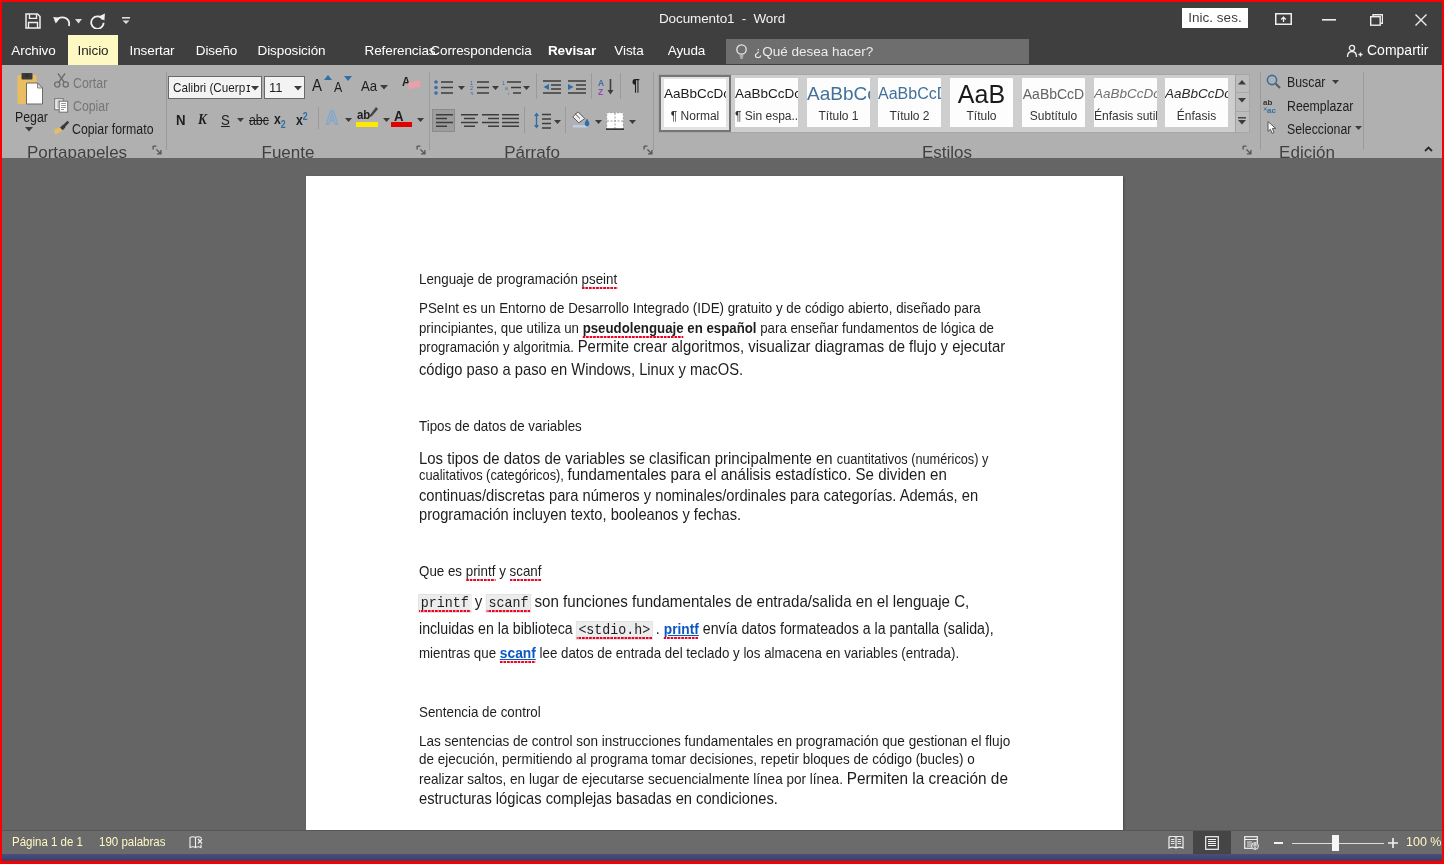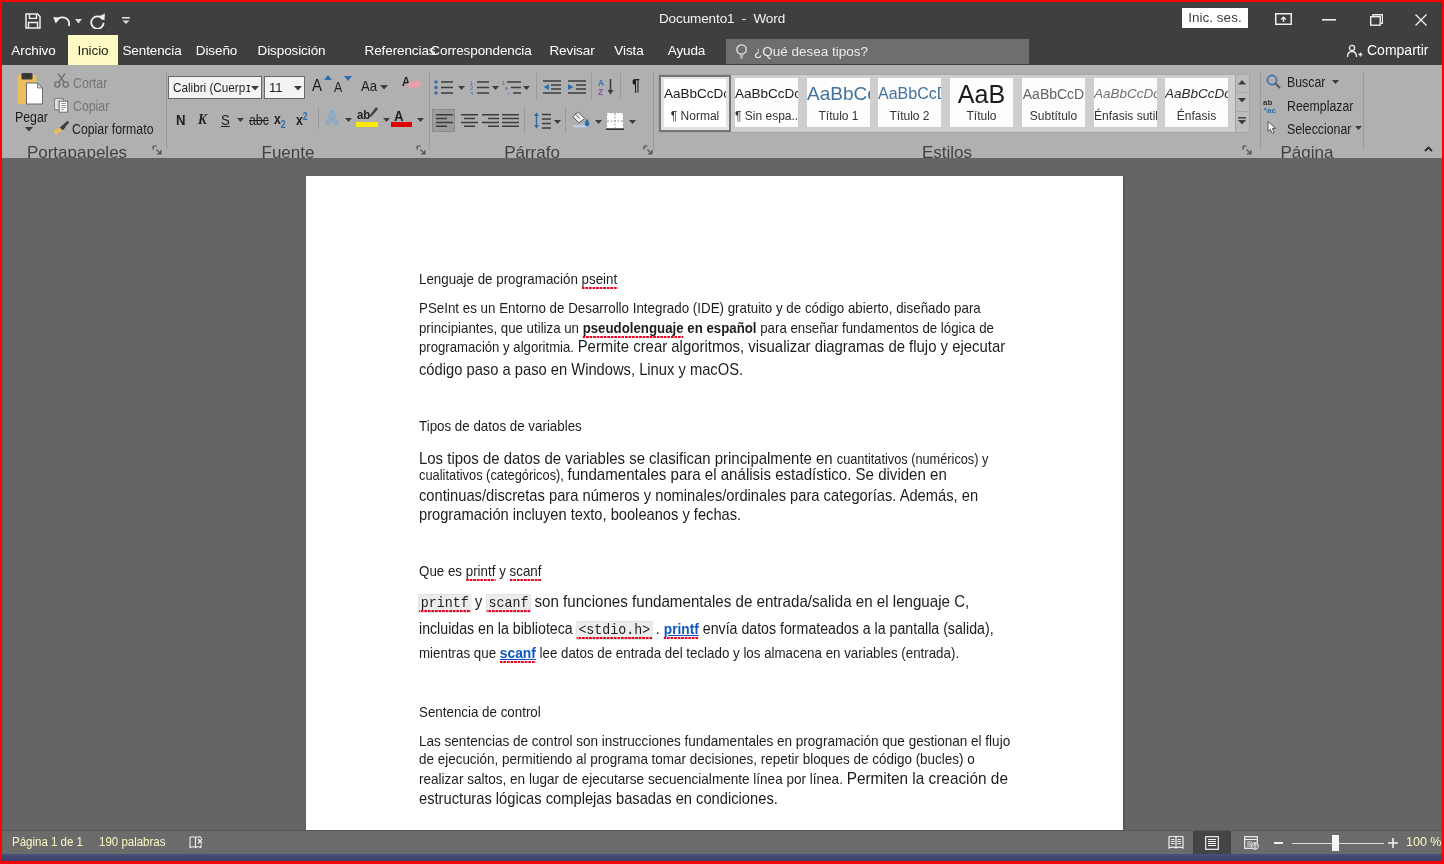--- a/index.html
+++ b/index.html
@@ -89,32 +89,32 @@
         </svg>
     
     <svg class="abs" style="left:1413px;top:12px;" width="12" height="12" viewBox="0 0 12 12">
           <path d="M0.5 0.5 L11.5 11.5 M11.5 0.5 L0.5 11.5" stroke="#eee" stroke-width="1.4"></path>
         </svg>
   </path></div>
 
   <div id="tabrow">
     <div class="tab" style="left:0;width:63px;">Archivo</div>
     <div class="tab" id="tab-inicio" style="left:66px;width:50px;">Inicio</div>
-    <div class="tab" style="left:118px;width:64px;">Sentencia</div>
+    <div class="tab" style="left:118px;width:64px;">Insertar</div>
     <div class="tab" style="left:184px;width:61px;">Diseño</div>
     <div class="tab" style="left:247px;width:85px;">Disposición</div>
     <div class="tab" style="left:348px;width:84px;margin-left:8px;">Referencias</div>
     <div class="tab" style="left:421px;width:116px;">Correspondencia</div>
-    <div class="tab" style="left:539px;width:62px;">Revisar</div>
+    <div class="tab" style="left:539px;width:62px;font-weight:bold;">Revisar</div>
     <div class="tab" style="left:603px;width:48px;">Vista</div>
     <div class="tab" style="left:653px;width:63px;">Ayuda</div>
     <div id="searchbox"><svg class="abs" style="left:9px;top:5px;" width="13" height="16" viewBox="0 0 13 16">
           <circle cx="6.5" cy="5.5" r="4.7" fill="none" stroke="#e8e8e8" stroke-width="1.3"></circle>
           <path d="M4.7 12 h3.6 M5.2 14 h2.6" stroke="#e8e8e8" stroke-width="1.2"></path>
-        </svg><span style="margin-left:28px;">¿Qué desea tipos?</span></div>
+        </svg><span style="margin-left:28px;">¿Qué desea hacer?</span></div>
     <svg class="abs" style="left:1344px;top:9px;" width="17" height="15" viewBox="0 0 17 15">
         <circle cx="6" cy="4" r="2.6" fill="none" stroke="#eee" stroke-width="1.3"></circle>
         <path d="M1.5 13 c0-3.5 2-5.5 4.5-5.5 s4.5 2 4.5 5.5" fill="none" stroke="#eee" stroke-width="1.3"></path>
         <path d="M12.5 10.5 h4 M14.5 8.5 v4" stroke="#eee" stroke-width="1.3"></path>
       </svg>
     <div id="compartir">Compartir</div>
   </div>
 
   <div id="ribbon">
 
@@ -391,21 +391,21 @@
         <path d="M1 10.5 l2.5 3 M1 13.5 l2.5-3" stroke="#2f6fa7" stroke-width="0.9" fill="none"></path>
       </svg>
     <div class="rtx" style="left:1285px;top:33px;font-size:14px;">Reemplazar</div>
     <svg class="abs" style="left:1265px;top:56px;" width="10" height="13" viewBox="0 0 10 13">
         <path d="M1 0.5 L8.7 7.4 H5.4 L7 11.5 5 12.4 3.4 8.3 1 10.4 z" fill="#fdfdfd" stroke="#555" stroke-width="1"></path>
       </svg>
     <div class="rtx" style="left:1285px;top:56px;font-size:14px;">Seleccionar</div>
     <svg class="abs" style="left:1353px;top:61px;" width="7" height="4" viewBox="0 0 7 4">
         <path d="M0 0 h7 l-3.5 4 z" fill="#3c3c3c"></path>
       </svg>
-    <div class="glabel" style="left:1230px;width:150px;">Página</div>
+    <div class="glabel" style="left:1230px;width:150px;">Edición</div>
     <div class="gsep" style="left:1361px;"></div>
 
     <svg class="abs" style="left:1422px;top:81px;" width="9" height="6" viewBox="0 0 9 6">
         <path d="M1 5 L4.5 1.5 8 5" fill="none" stroke="#2a2a2a" stroke-width="1.8"></path>
       </svg>
   </div>
 
   <div id="docarea">
     <div id="page">
       <div class="tl" style="left:113px; top:94px; font-size:15px;">Lenguaje de programación <span class="sq">pseint</span></div>

